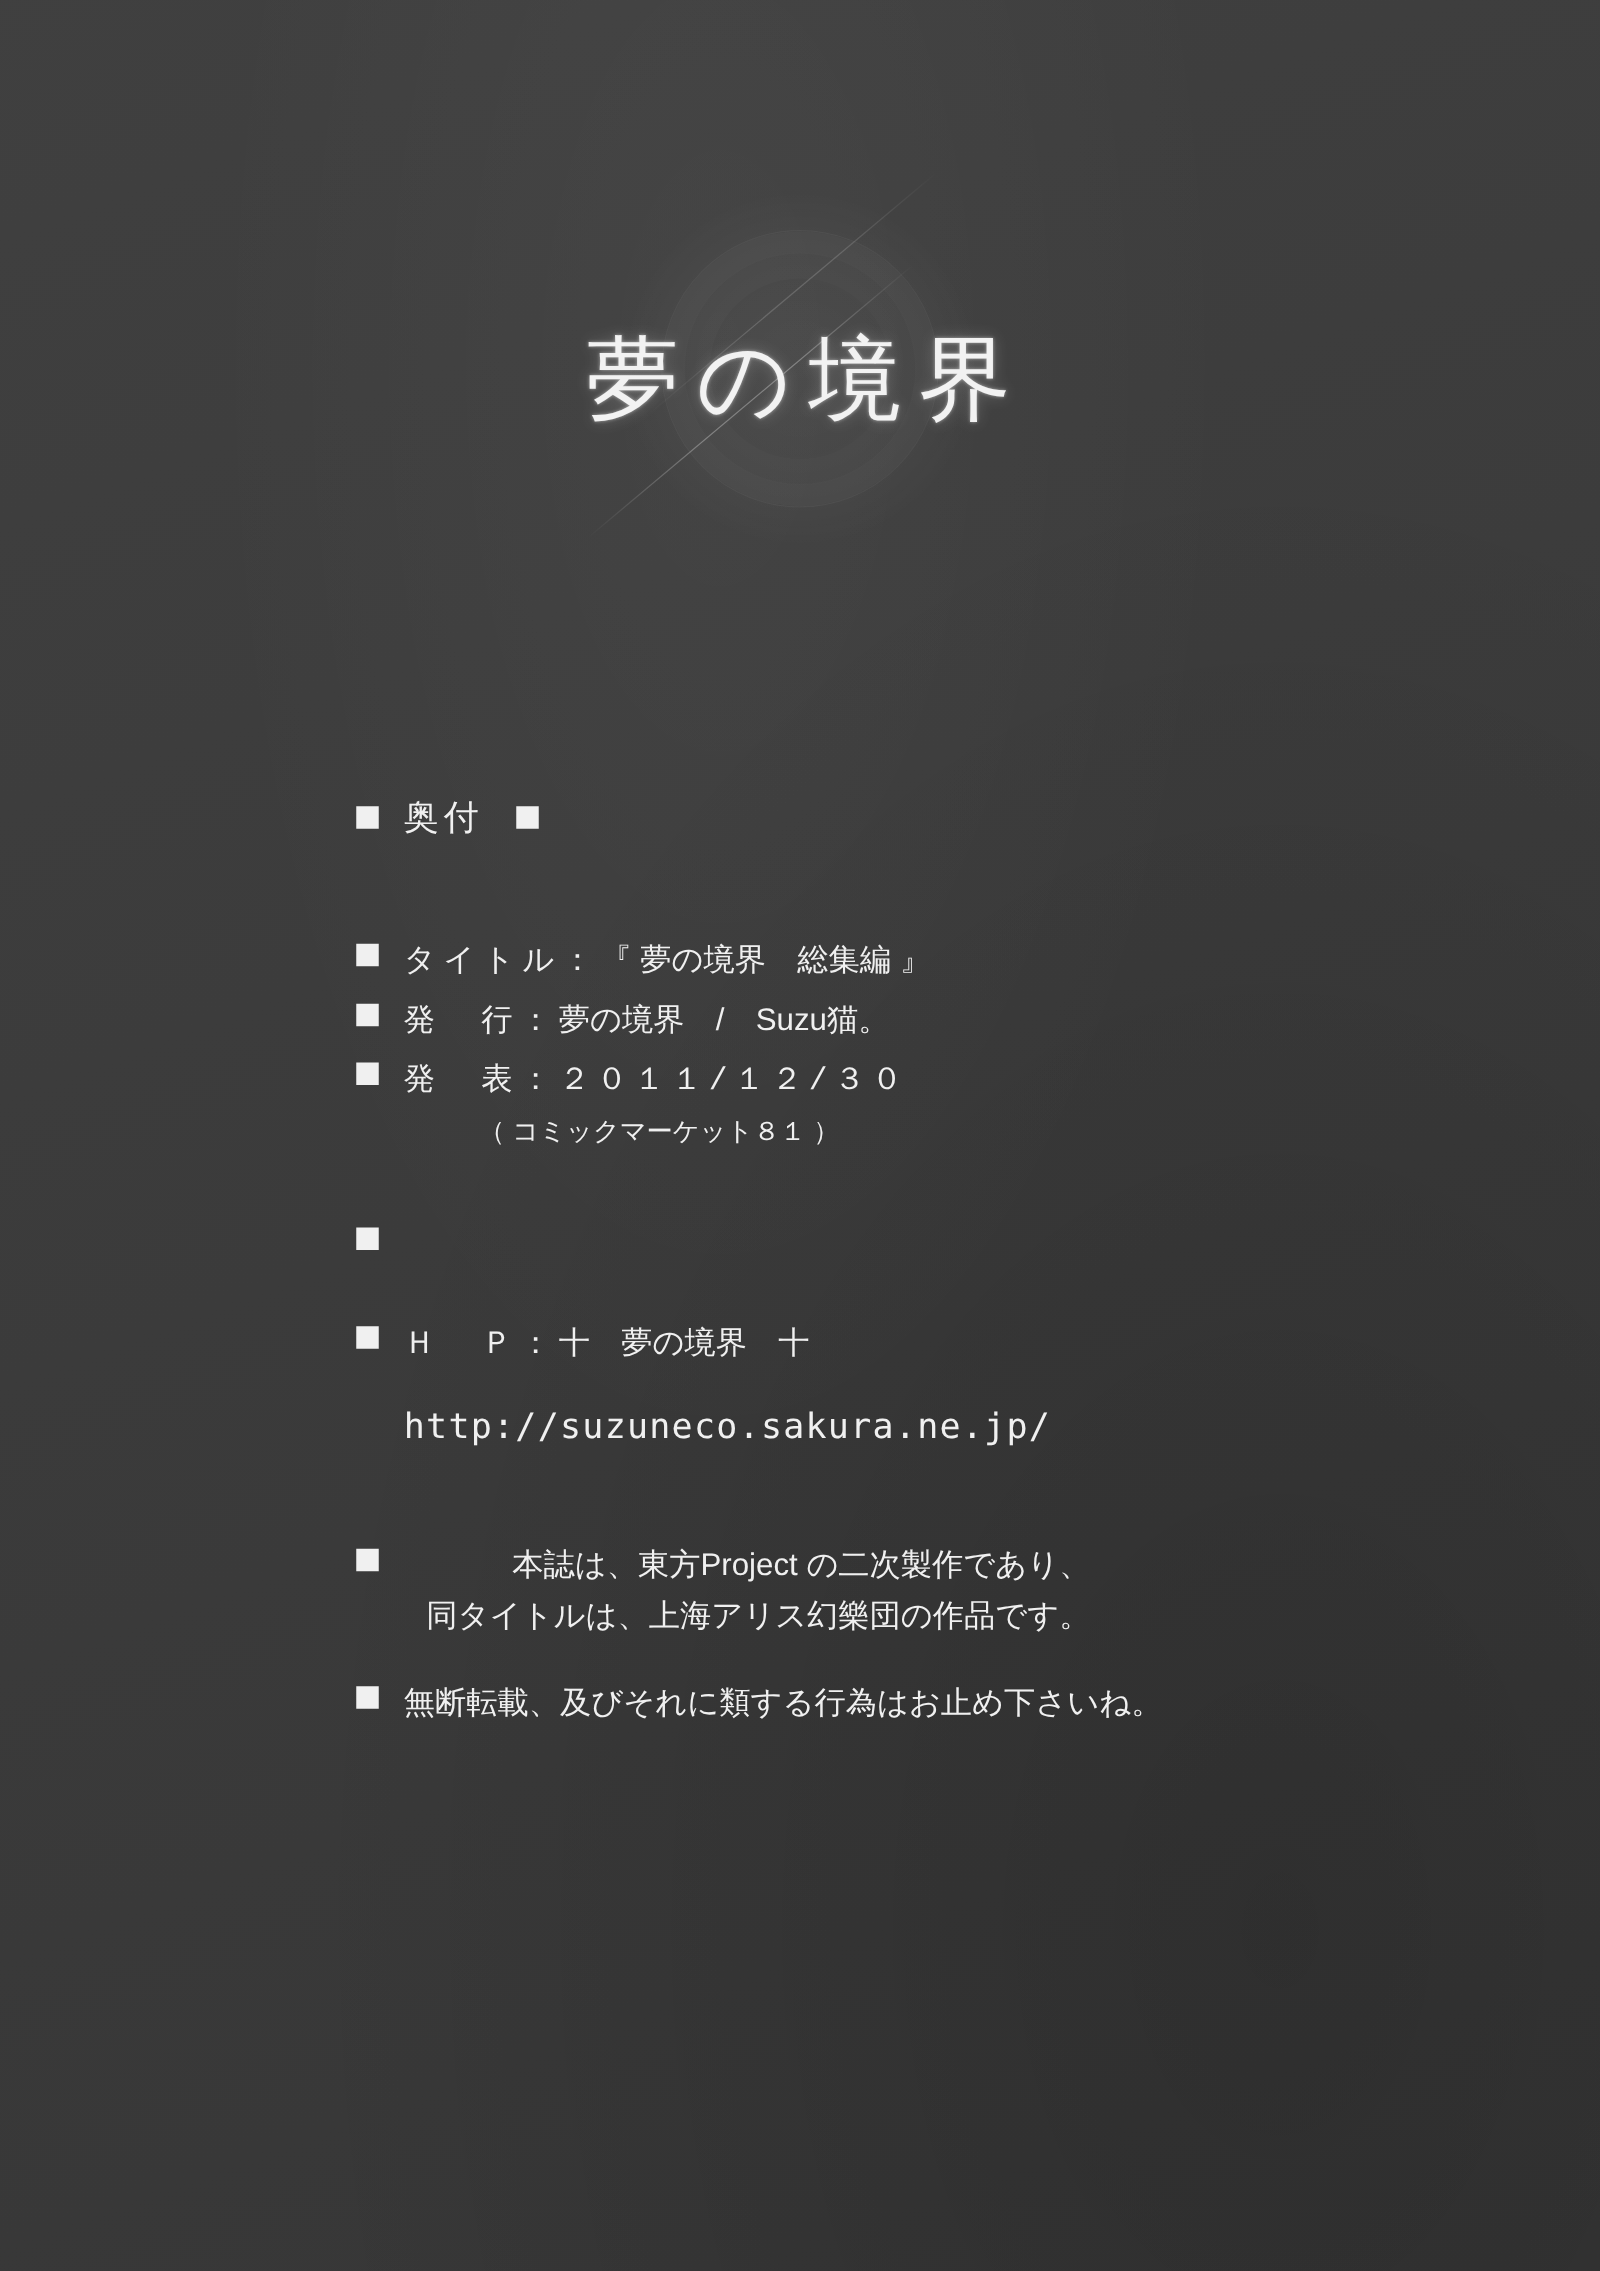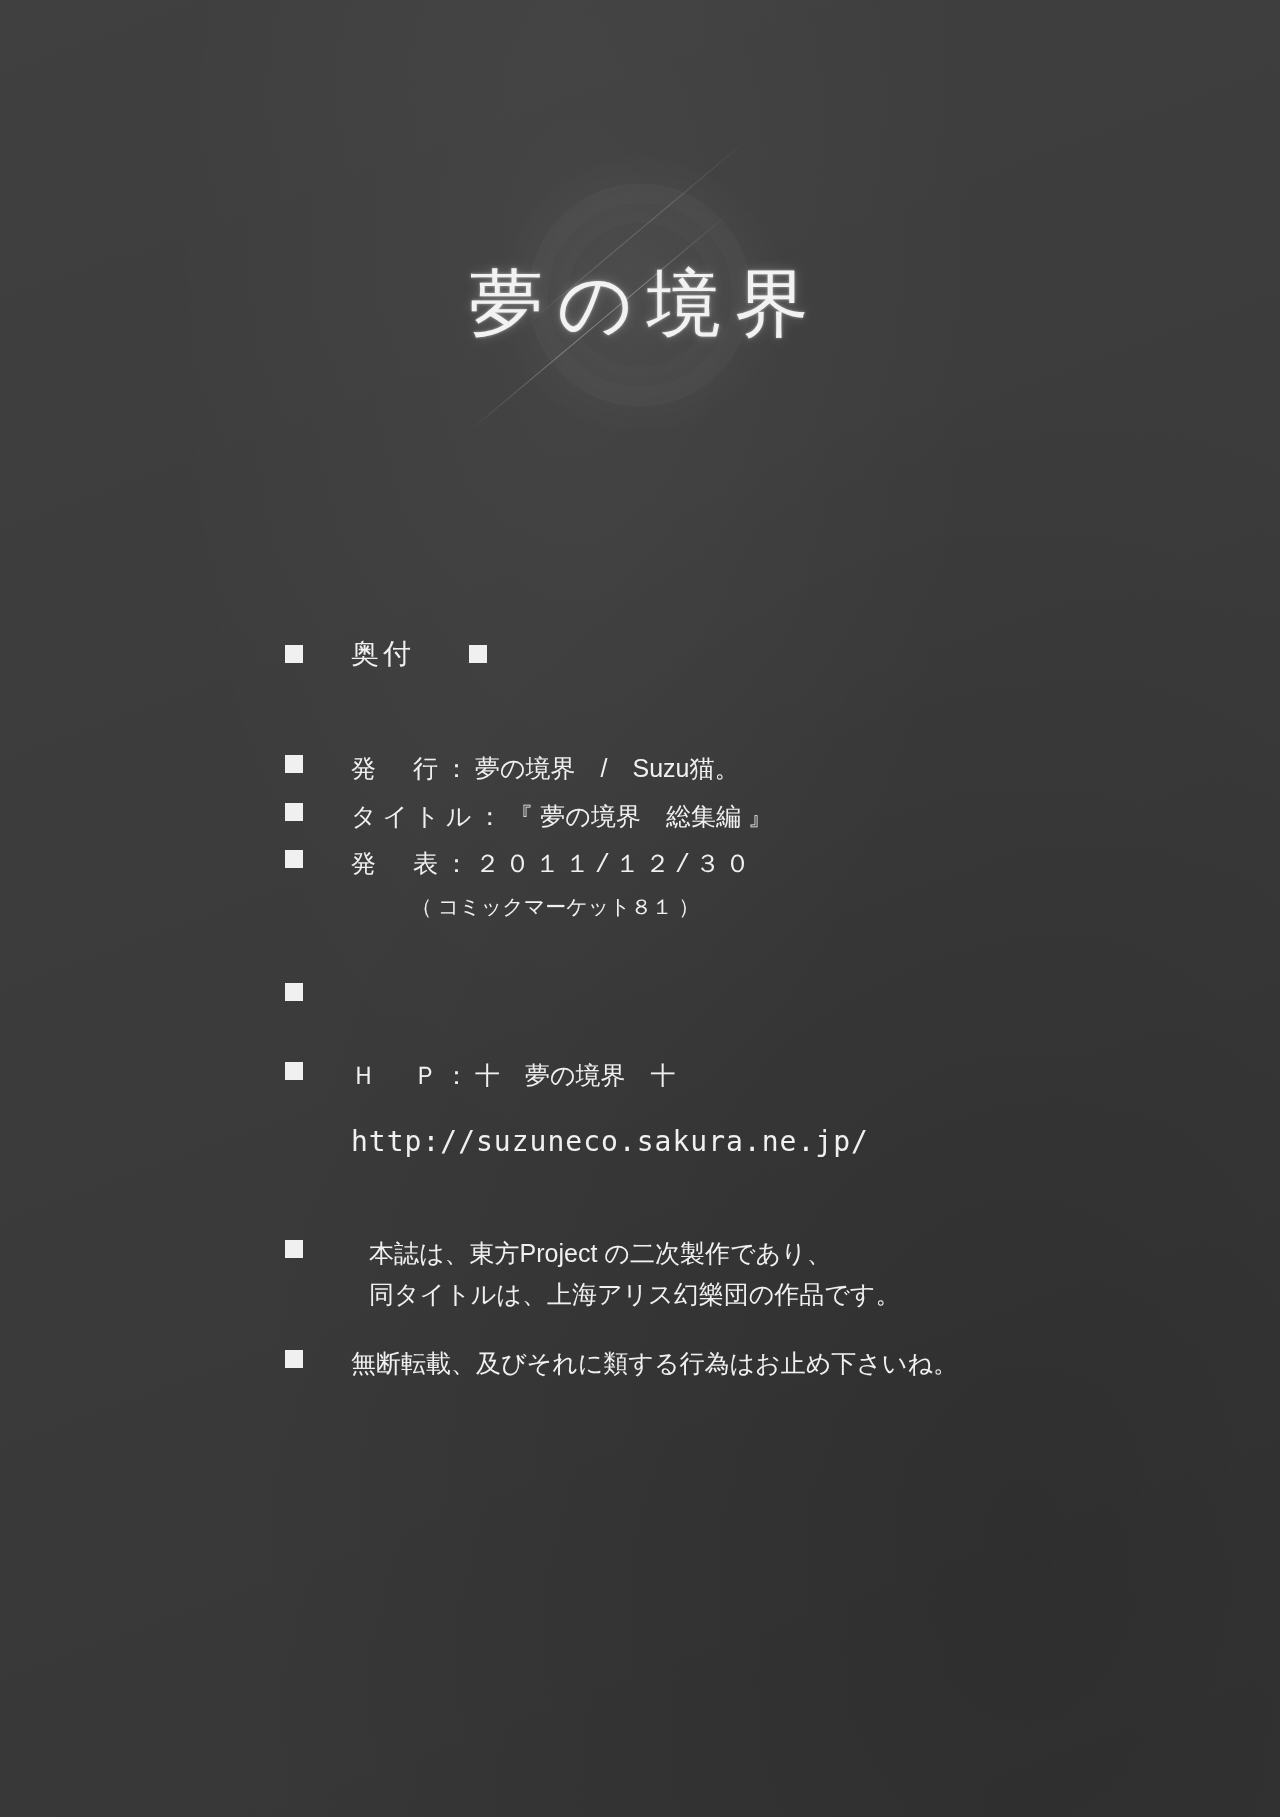--- a/index.html
+++ b/index.html
@@ -96,21 +96,20 @@
     width: 860px;
     font-size: 25px;
     line-height: 1.0;
     color: #f0f0f0;
   }
 
   .row {
     display: flex;
     align-items: flex-start;
     margin-bottom: 6px;
-    gap: 28px;
   }
   .sq {
     display: inline-block;
     width: 18px;
     height: 18px;
     background: #f0f0f0;
     flex: 0 0 auto;
     margin-top: 9px;
     margin-right: 20px;
   }
@@ -154,20 +153,21 @@
     margin-top: 26px;
     font-family: "DejaVu Sans Mono", "Liberation Mono", monospace;
     font-size: 28px;
     letter-spacing: 1px;
   }
 
   .note {
     font-size: 25px;
     line-height: 1.65;
     padding-top: 2px;
+    text-align: right;
   }
   .note-row { margin-bottom: 10px; }
   .mono-spaced {
     letter-spacing: 5px;
     font-family: Liberation Mono, monospace;
   }
 </style>
 </head>
 <body>
 
@@ -182,26 +182,26 @@
   <div class="colophon">
 
     <div class="row heading-row">
       <span class="sq heading-sq-right"></span>
       <span class="heading-text" style="margin-left:20px;">奥付</span>
       <span class="sq heading-sq-right"></span>
     </div>
 
     <div class="row">
       <span class="sq"></span>
+      <span class="line"><span class="label">タイトル</span><span class="label">：</span><span class="val">『 夢の境界　総集編 』</span></span>
+    </div>
+
+    <div class="row">
+      <span class="sq"></span>
       <span class="line"><span class="label">発　行</span><span class="label">：</span><span class="val">夢の境界　/　Suzu猫。</span></span>
-    </div>
-
-    <div class="row">
-      <span class="sq"></span>
-      <span class="line"><span class="label">タイトル</span><span class="label">：</span><span class="val">『 夢の境界　総集編 』</span></span>
     </div>
 
     <div class="row">
       <span class="sq"></span>
       <span class="line">
         <span class="label">発　表</span><span class="label">：</span><span class="val mono-spaced">２０１１/１２/３０</span>
         <div class="indent-line">（ コミックマーケット８１ ）</div>
       </span>
     </div>
 

